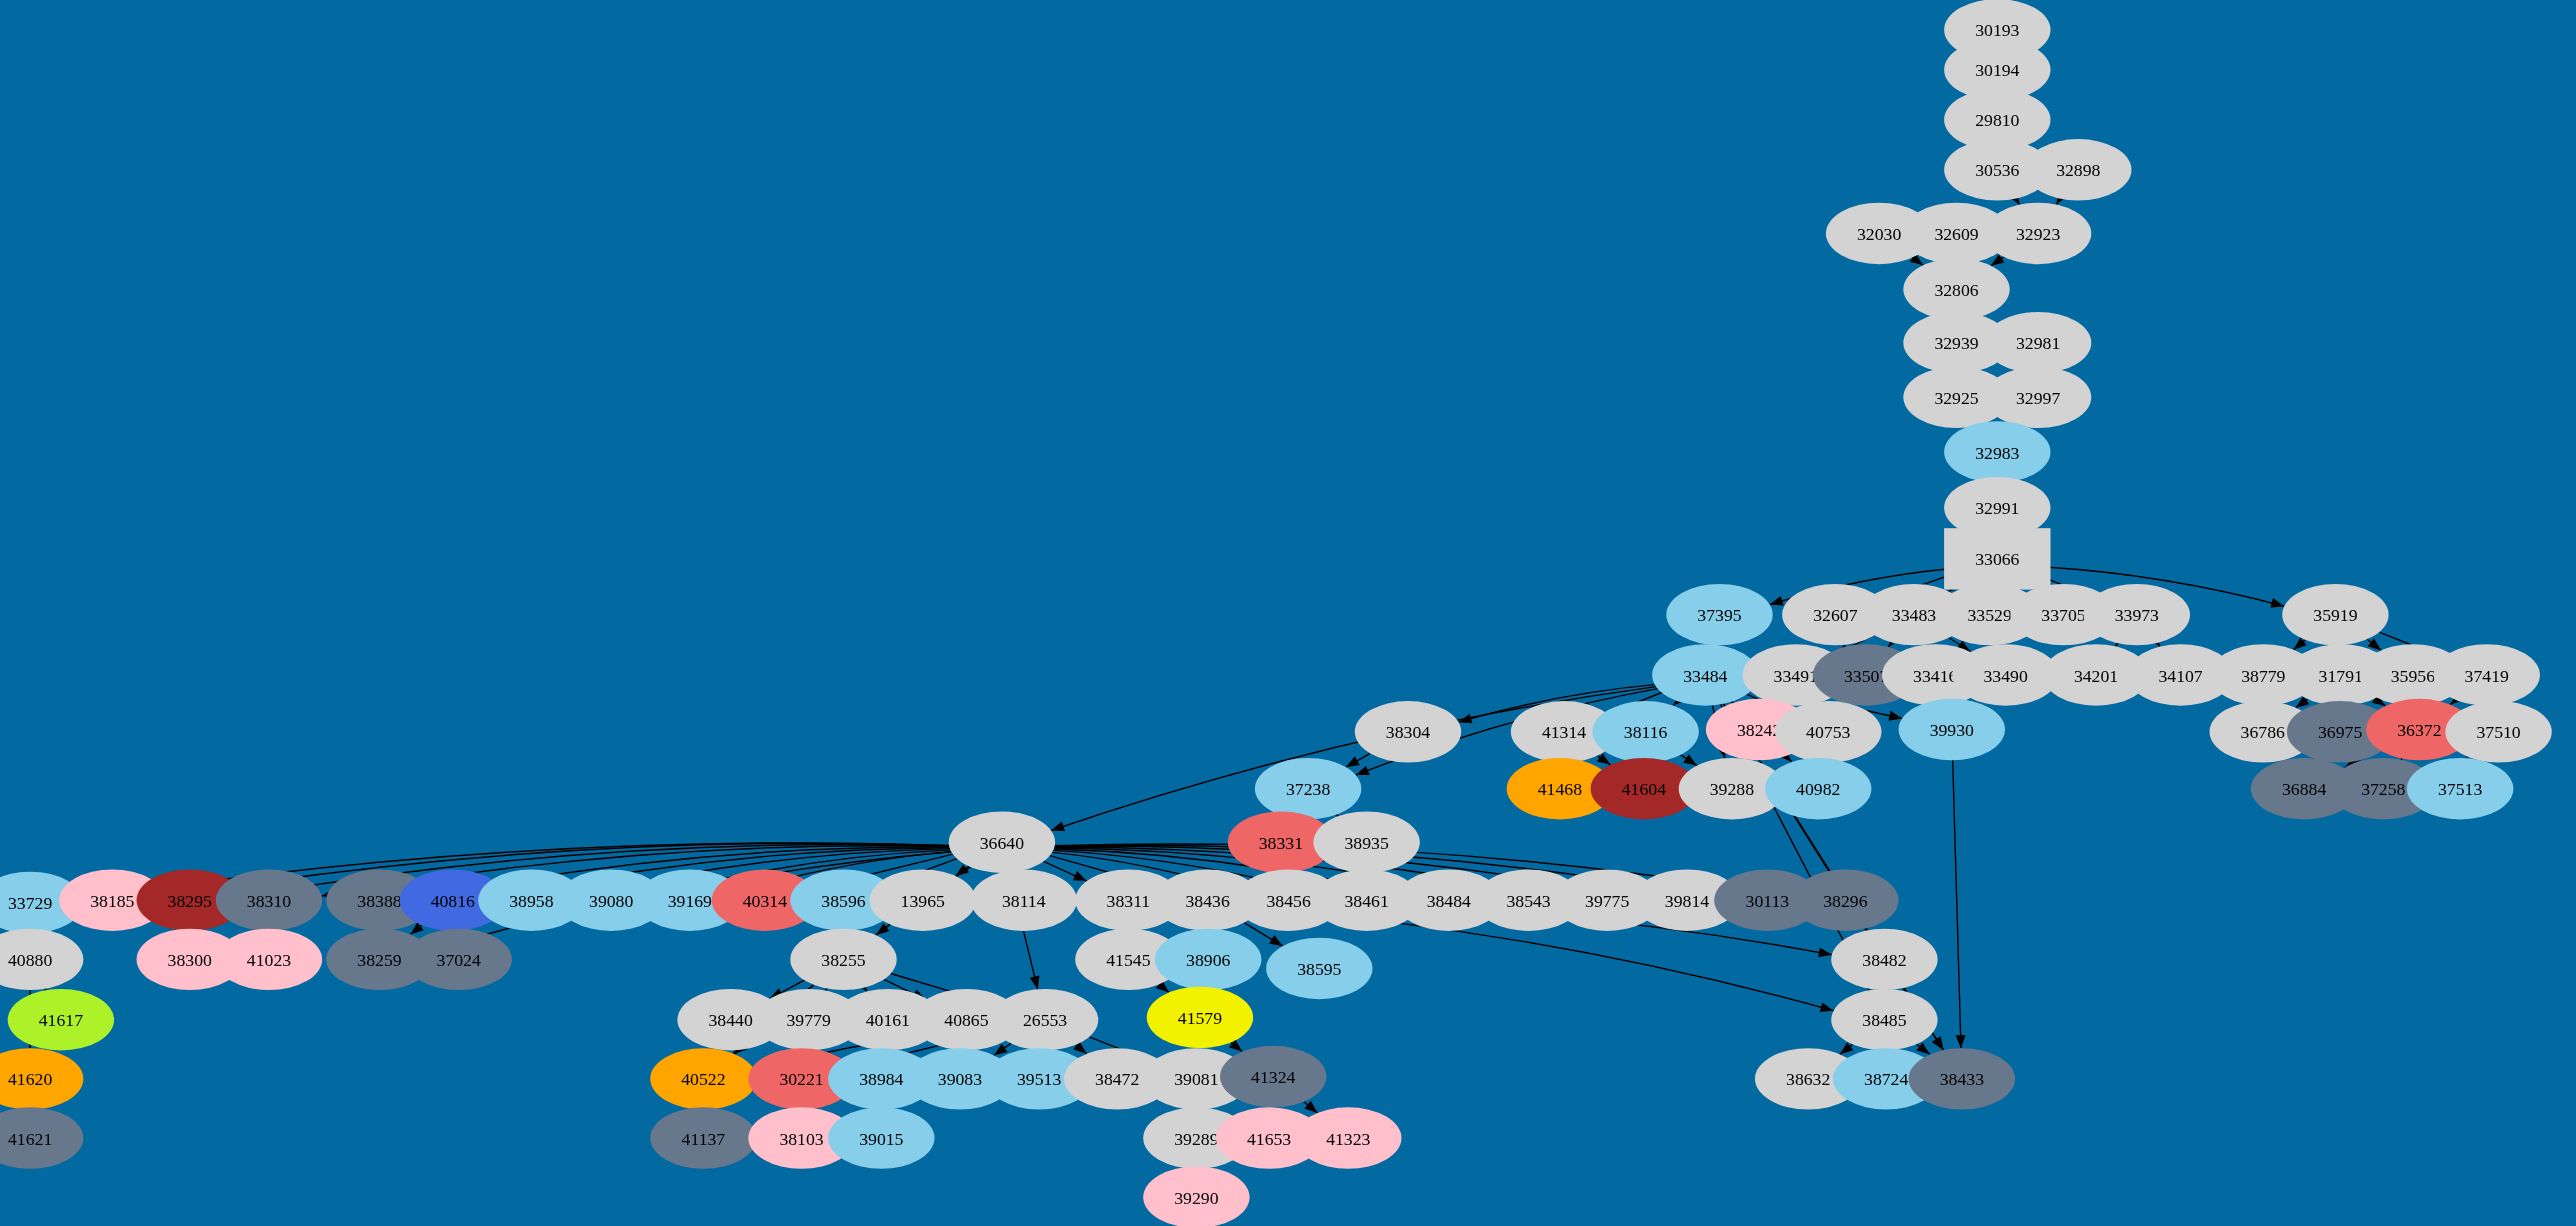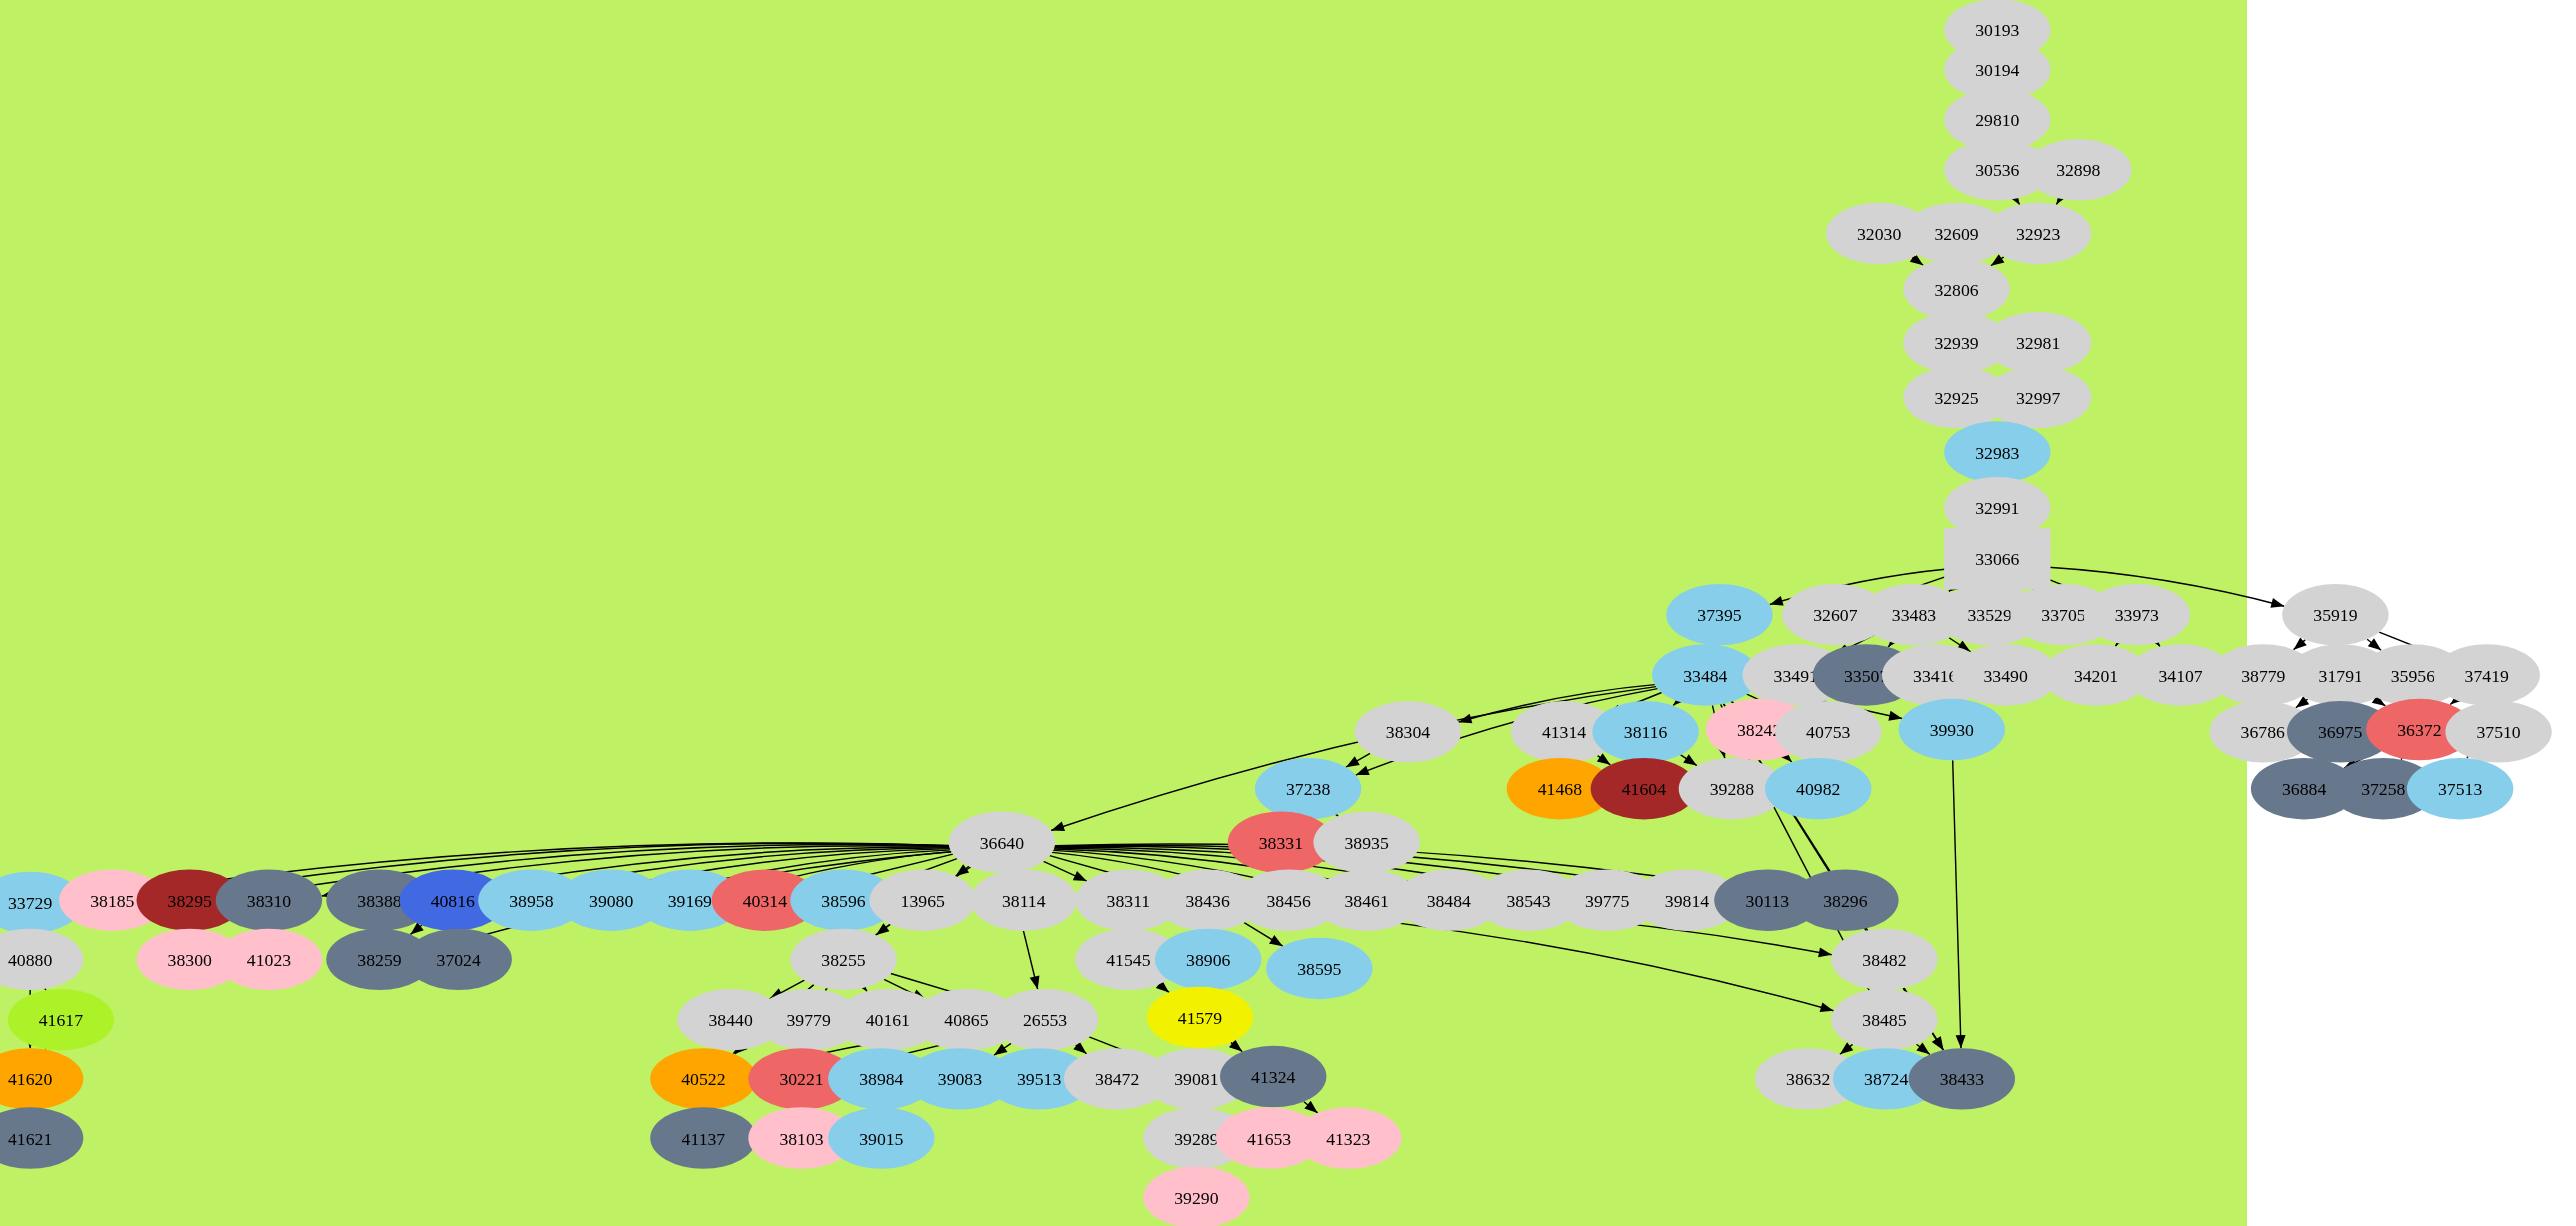--- a/index.html
+++ b/index.html
@@ -6,23 +6,23 @@
     margin: 0;
     padding: 0;
     background: #ffffff;
     width: 2576px;
     height: 1227px;
     overflow: hidden;
     font-family: "Liberation Serif", serif;
   }
   #graph-root {
     position: relative;
-    width: 2247px;
+    width: 2576px;
     height: 1227px;
-    background: #bef264;
+    background: #0369a1;
   }
   svg#graph-svg {
     position: absolute;
     top: 0; left: 0;
     width: 2576px;
     height: 1227px;
     display: block;
   }
   .node-ellipse, .node-rect {
     stroke: none;

